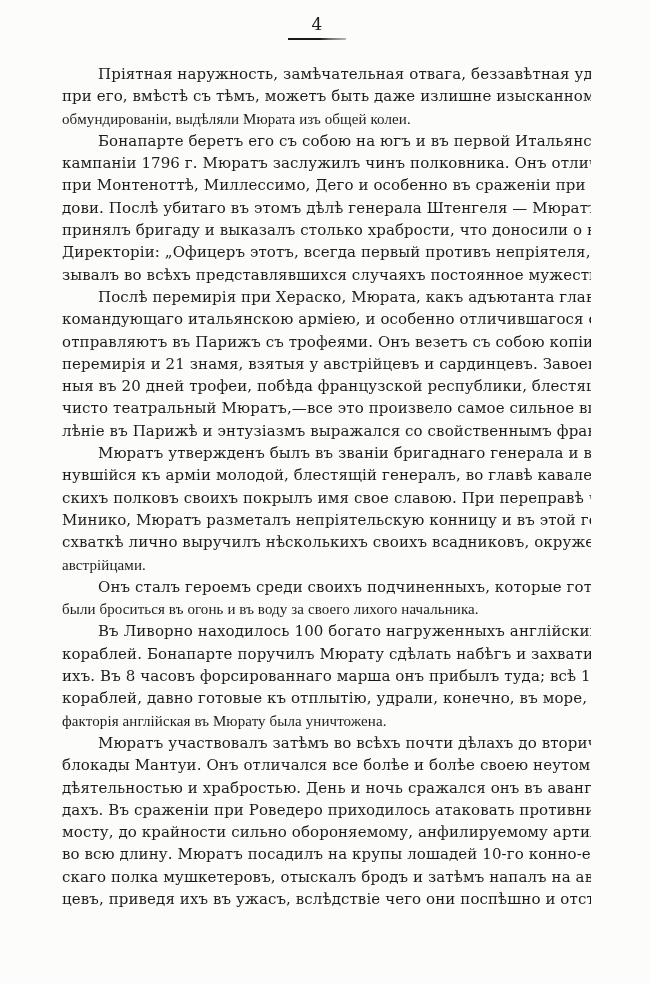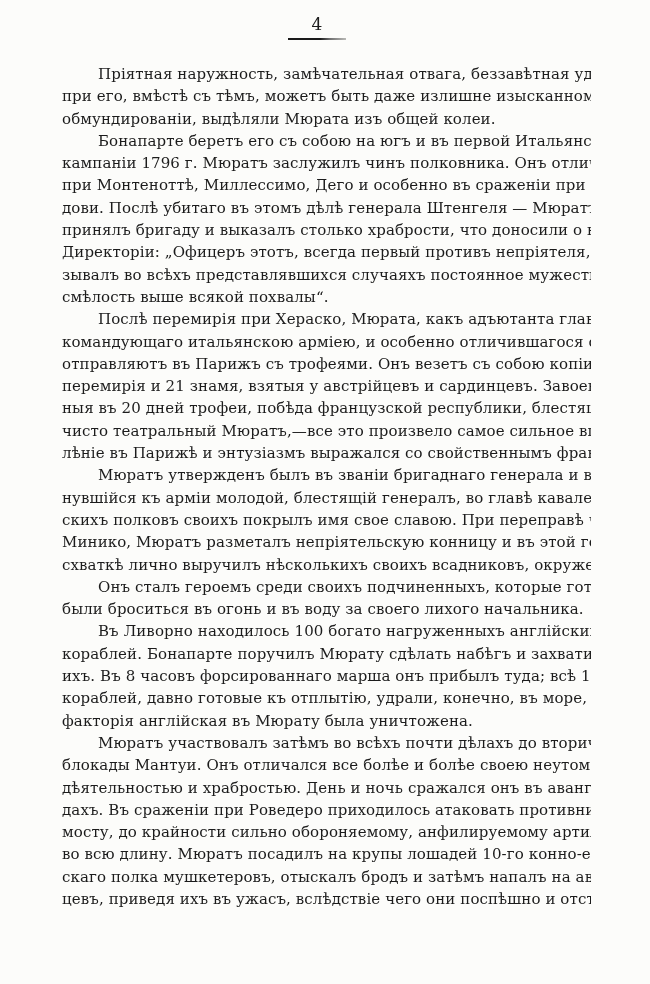--- a/index.html
+++ b/index.html
@@ -53,20 +53,21 @@
     text-align-last: justify;
     overflow: hidden;
     white-space: nowrap;
     letter-spacing: 0.1px;
   }
   .line.first {
     text-indent: 36px;
   }
   .line.lastline {
     text-align-last: left;
+    font-family: Liberation Serif, serif;
   }
 </style>
 </head>
 <body style="background: rgb(252, 252, 250); color: rgb(28, 28, 28);">
 
 <div class="page">
   <div class="page-header">
     <div class="page-number">4</div>
     <div class="header-rule"></div>
   </div>
@@ -74,33 +75,33 @@
       <div class="line first">Пріятная наружность, замѣчательная отвага, беззавѣтная удаль,</div>
       <div class="line">при его, вмѣстѣ съ тѣмъ, можетъ быть даже излишне изысканномъ</div>
       <div class="line lastline">обмундированіи, выдѣляли Мюрата изъ общей колеи.</div>
       <div class="line first">Бонапарте беретъ его съ собою на югъ и въ первой Итальянской</div>
       <div class="line">кампаніи 1796 г. Мюратъ заслужилъ чинъ полковника. Онъ отличился</div>
       <div class="line">при Монтеноттѣ, Миллессимо, Дего и особенно въ сраженіи при Мон-</div>
       <div class="line">дови. Послѣ убитаго въ этомъ дѣлѣ генерала Штенгеля — Мюратъ</div>
       <div class="line">принялъ бригаду и выказалъ столько храбрости, что доносили о немъ</div>
       <div class="line">Директоріи: „Офицеръ этотъ, всегда первый противъ непріятеля, ока-</div>
       <div class="line">зывалъ во всѣхъ представлявшихся случаяхъ постоянное мужество и</div>
-      <div class="line lastline">смѣлость выше всякой похвалы“.</div>
       <div class="line first">Послѣ перемирія при Хераско, Мюрата, какъ адъютанта главно-</div>
       <div class="line">командующаго итальянскою арміею, и особенно отличившагося офицера,</div>
       <div class="line">отправляютъ въ Парижъ съ трофеями. Онъ везетъ съ собою копіи съ</div>
       <div class="line">перемирія и 21 знамя, взятыя у австрійцевъ и сардинцевъ. Завоеван-</div>
       <div class="line">ныя въ 20 дней трофеи, побѣда французской республики, блестящій,</div>
       <div class="line">чисто театральный Мюратъ,—все это произвело самое сильное впечат-</div>
       <div class="line">лѣніе въ Парижѣ и энтузіазмъ выражался со свойственнымъ францу-</div>
       <div class="line first">Мюратъ утвержденъ былъ въ званіи бригаднаго генерала и вер-</div>
       <div class="line">нувшійся къ арміи молодой, блестящій генералъ, во главѣ кавалерій-</div>
       <div class="line">скихъ полковъ своихъ покрылъ имя свое славою. При переправѣ черезъ</div>
       <div class="line">Минико, Мюратъ разметалъ непріятельскую конницу и въ этой горячей</div>
       <div class="line">схваткѣ лично выручилъ нѣсколькихъ своихъ всадниковъ, окруженныхъ</div>
+      <div class="line lastline">австрійцами.</div>
       <div class="line first">Онъ сталъ героемъ среди своихъ подчиненныхъ, которые готовы</div>
       <div class="line lastline">были броситься въ огонь и въ воду за своего лихого начальника.</div>
       <div class="line first">Въ Ливорно находилось 100 богато нагруженныхъ англійскихъ</div>
       <div class="line">кораблей. Бонапарте поручилъ Мюрату сдѣлать набѣгъ и захватить</div>
       <div class="line">ихъ. Въ 8 часовъ форсированнаго марша онъ прибылъ туда; всѣ 100</div>
       <div class="line">кораблей, давно готовые къ отплытію, удрали, конечно, въ море, но</div>
       <div class="line lastline">факторія англійская въ Мюрату была уничтожена.</div>
       <div class="line first">Мюратъ участвовалъ затѣмъ во всѣхъ почти дѣлахъ до вторичной</div>
       <div class="line">блокады Мантуи. Онъ отличался все болѣе и болѣе своею неутомимою</div>
       <div class="line">дѣятельностью и храбростью. День и ночь сражался онъ въ авангар-</div>

